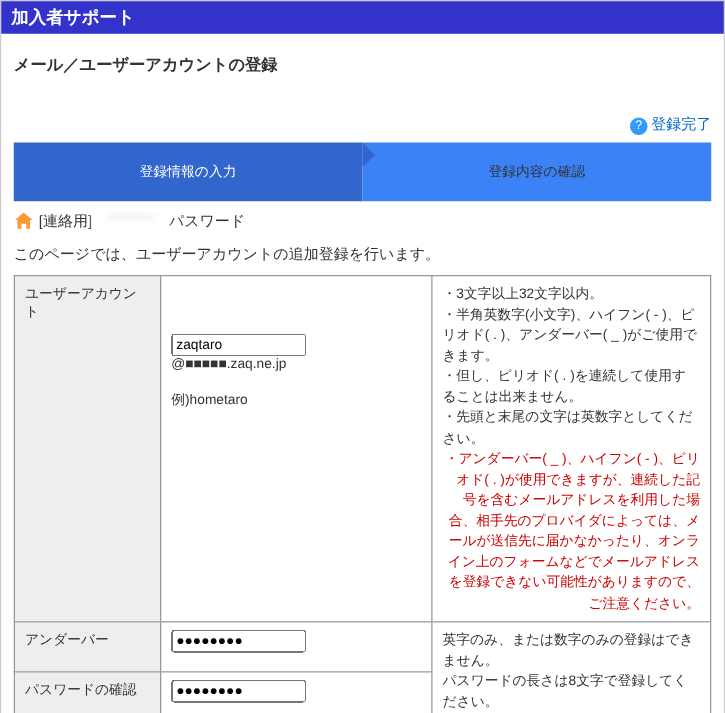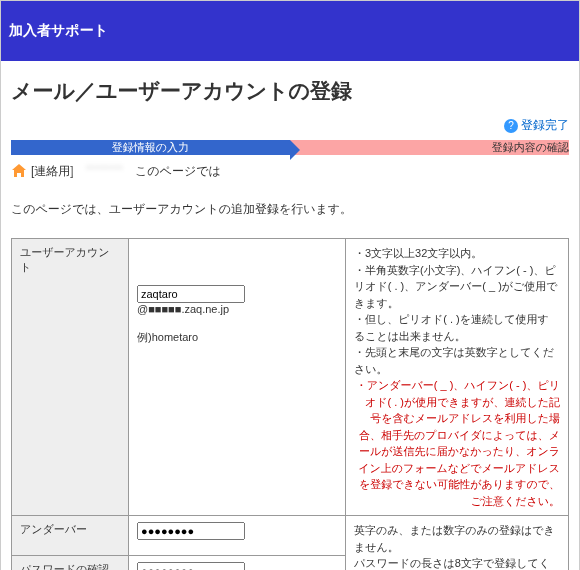--- a/index.html
+++ b/index.html
@@ -11,29 +11,29 @@
 }
 .container {
   width: 578px;
   border: 1px solid #ccc;
 }
 .header-bar {
   background: #3333cc;
   color: #fff;
   font-size: 14px;
   font-weight: bold;
-  padding: 21px 8px;
+  padding: 4px 8px;
 }
 .content {
   padding: 8px 10px;
 }
 .page-title {
-  font-size: 21px;
+  font-size: 13px;
   font-weight: bold;
-  margin: 8px 0 12px 0;
+  margin: 8px 0 30px 0;
 }
 .minihelp {
   text-align: right;
   margin-bottom: 6px;
 }
 .minihelp a {
   color: #0066cc;
   text-decoration: none;
   font-size: 12px;
 }
@@ -50,31 +50,30 @@
   margin-right: 3px;
 }
 .stepper {
   display: flex;
   margin-bottom: 8px;
   font-size: 11px;
 }
 .step {
   flex: 1;
   text-align: center;
-  padding: 0 0;
+  padding: 16px 0;
   position: relative;
 }
 .step.active {
   background: #3366cc;
   color: #fff;
 }
 .step.inactive {
-  background: #fca5a5;
+  background: #3b82f6;
   color: #333;
-  text-align: right;
 }
 .step.active::after {
   content: "";
   position: absolute;
   right: -10px;
   top: 0;
   border-top: 10px solid transparent;
   border-bottom: 10px solid transparent;
   border-left: 10px solid #3366cc;
   z-index: 1;
@@ -89,21 +88,21 @@
   height: 16px;
   margin-right: 4px;
 }
 .login-row .blur {
   background: #fff;
   color: #ddd;
   padding: 0 12px;
   filter: blur(2px);
 }
 .intro {
-  margin: 20px 0;
+  margin: 8px 0;
   line-height: 1.5;
 }
 table.form {
   width: 100%;
   border-collapse: collapse;
   margin-bottom: 12px;
 }
 table.form th, table.form td {
   border: 1px solid #999;
   padding: 6px 8px;
@@ -154,21 +153,21 @@
       <div class="step active"><span>登録情報の入力</span></div>
       <div class="step inactive"><span>登録内容の確認</span></div>
     </div>
 
     <div class="login-row">
       <svg class="home-icon" viewBox="0 0 16 16">
           <path fill="#ff9933" d="M8 1 L15 7 L13 7 L13 14 L10 14 L10 10 L6 10 L6 14 L3 14 L3 7 L1 7 Z"></path>
         </svg>
       <span>[連絡用]</span>
       <span class="blur">********</span>
-      <span>このページでは</span>
+      <span>パスワード</span>
     </div>
 
     <div class="intro">
       <div>このページでは、ユーザーアカウントの追加登録を行います。</div>
     </div>
 
     <table class="form">
       <tbody>
           <tr>
         <th>ユーザーアカウント</th>

